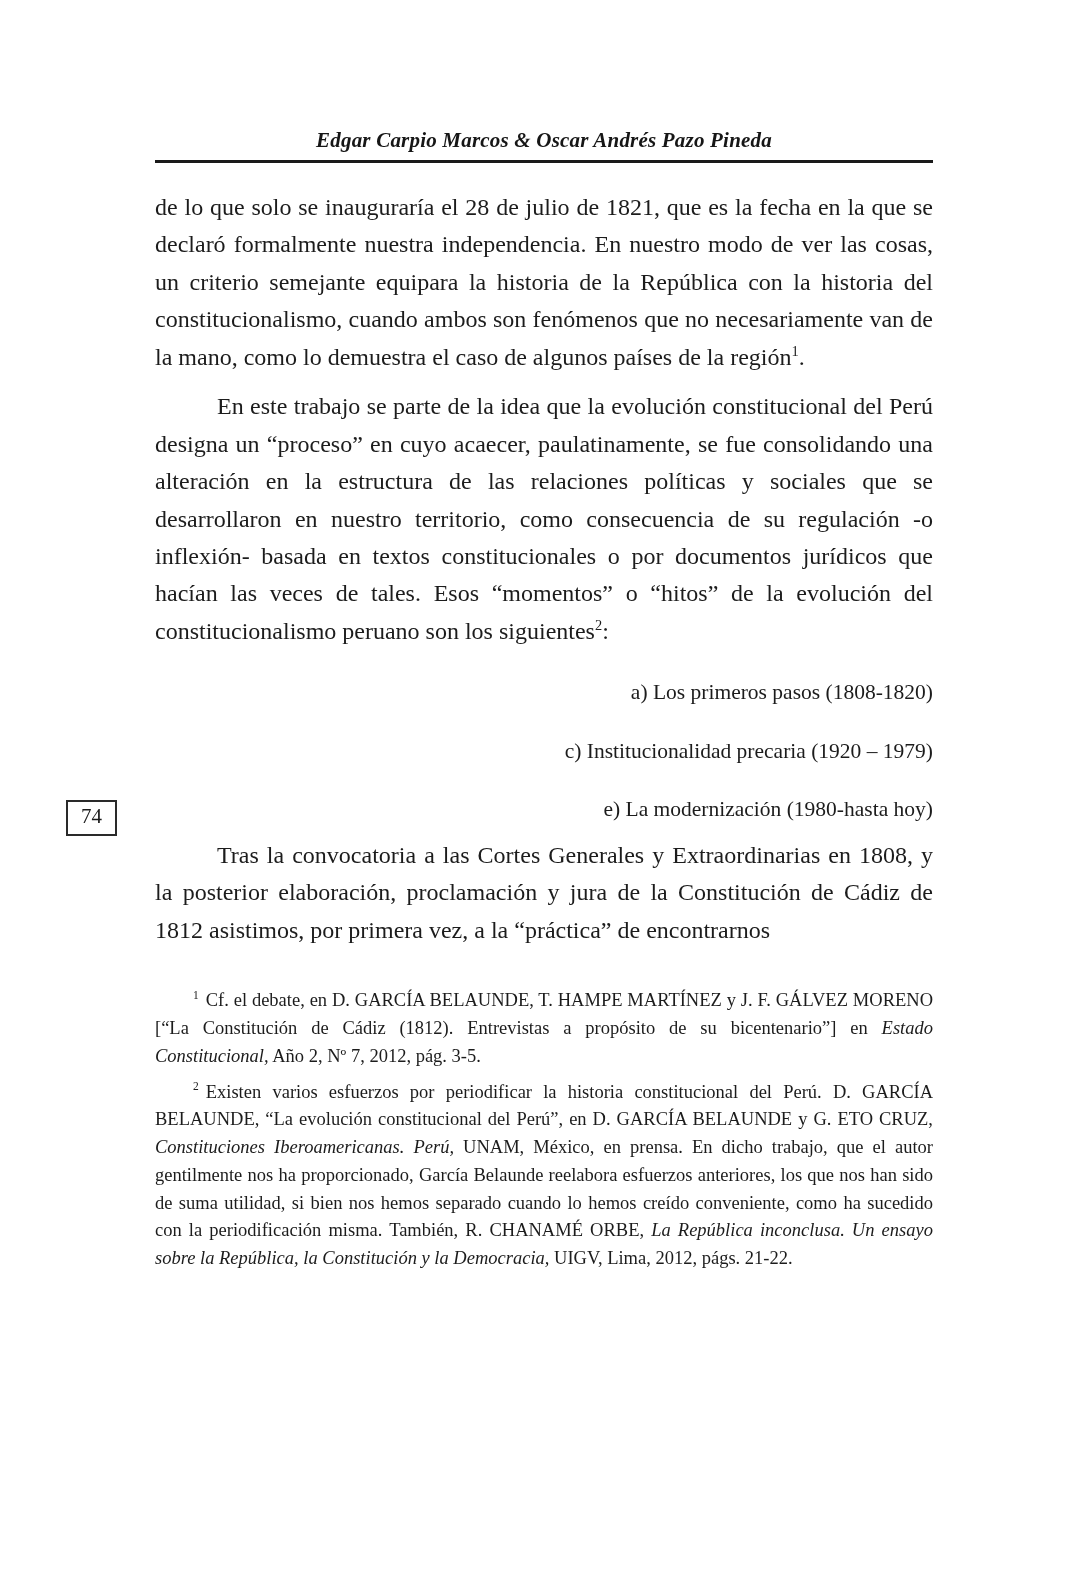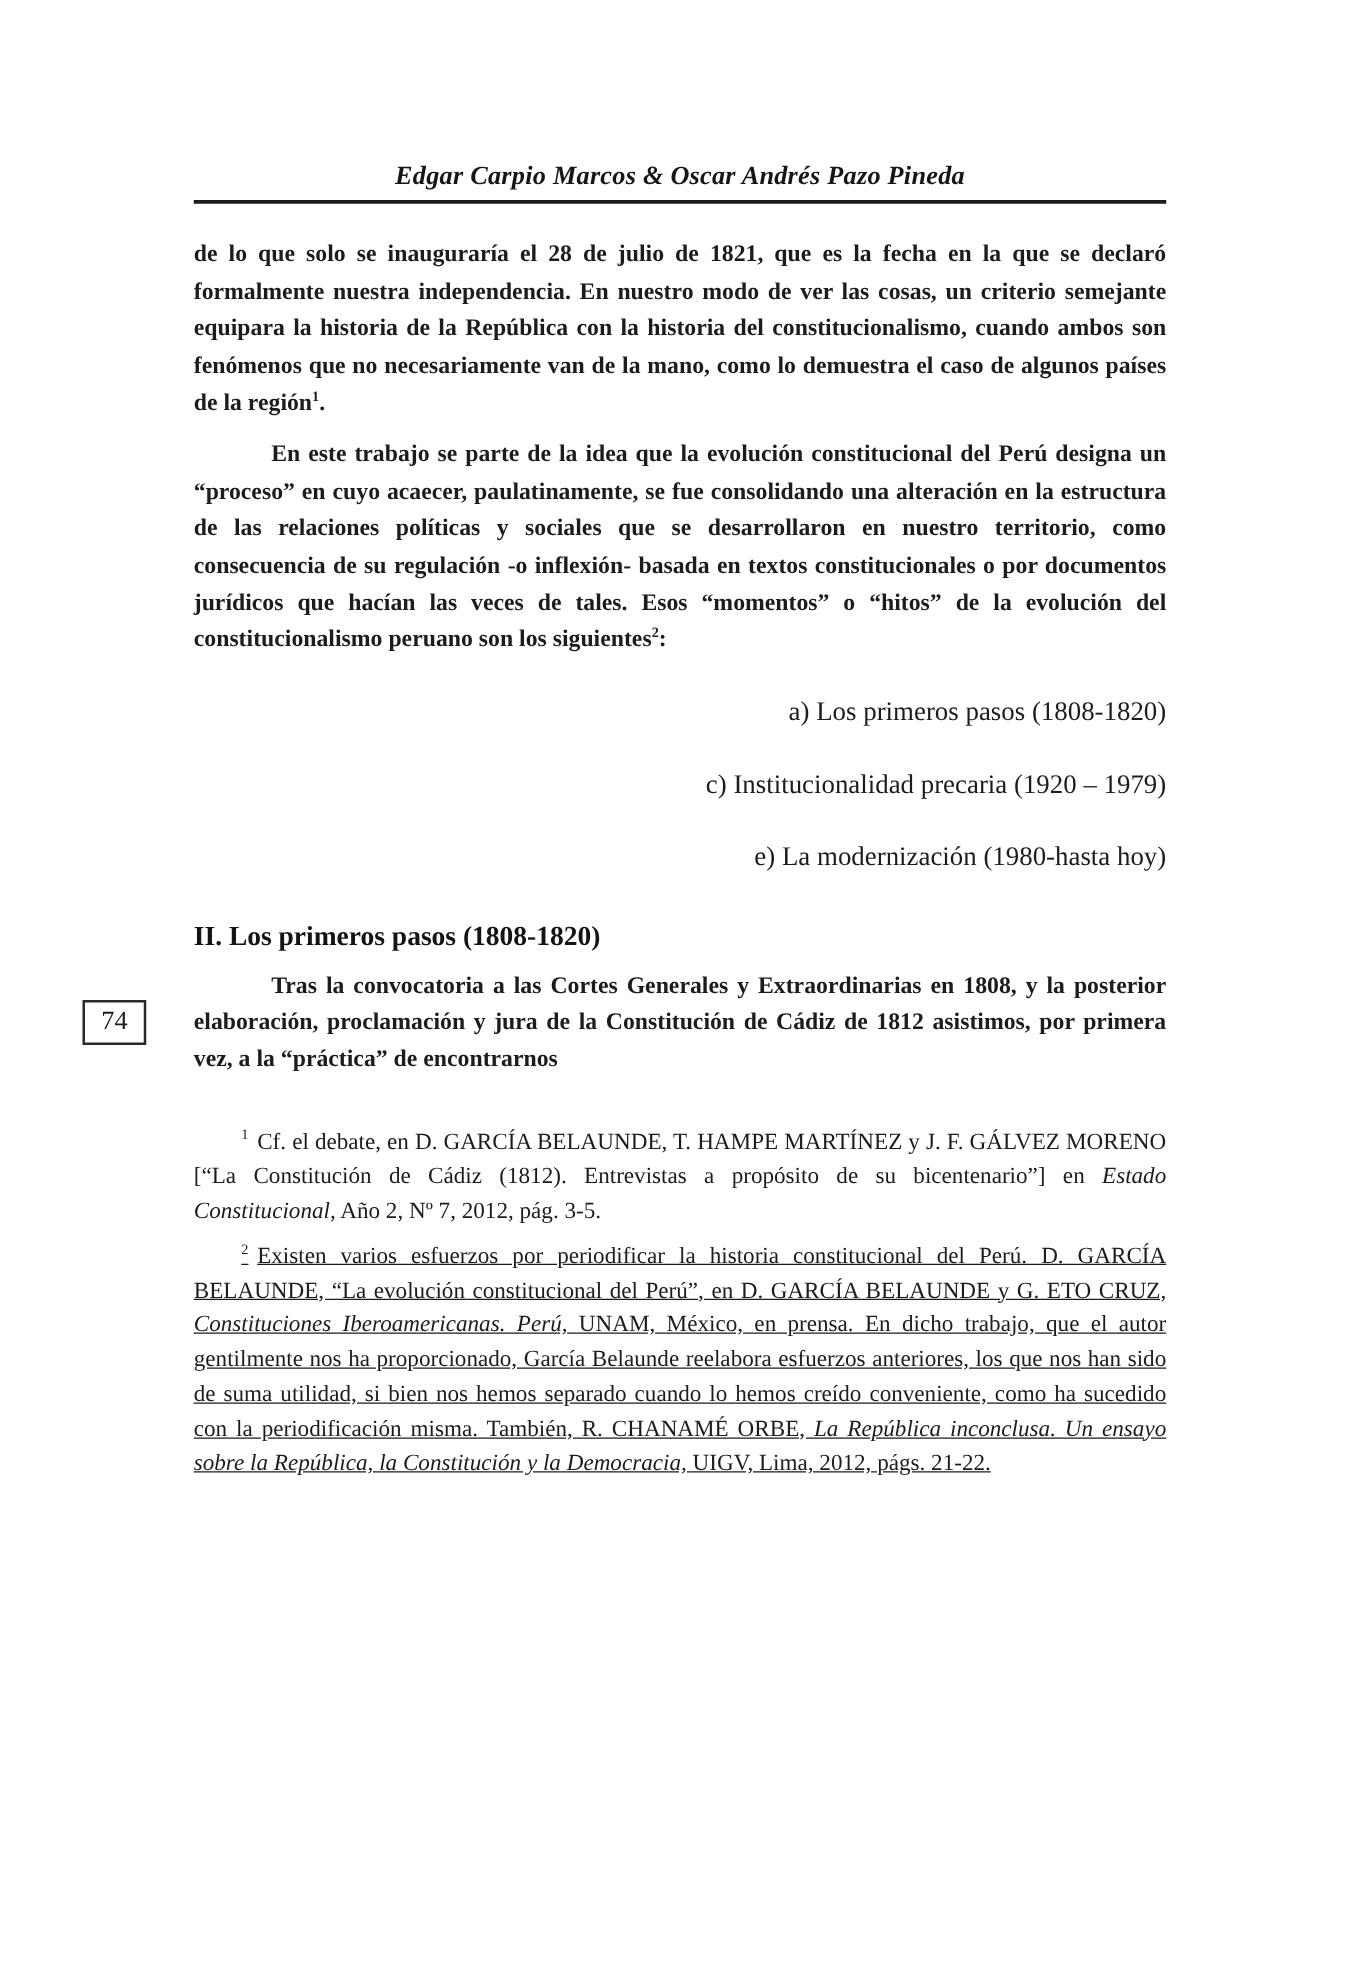--- a/index.html
+++ b/index.html
@@ -25,24 +25,23 @@
     font-style: italic;
     color: #161616;
     letter-spacing: 0.2px;
   }
   .header-rule {
     border: 0;
     border-top: 3px solid #1a1a1a;
     margin-top: 7px;
   }
   .body-para {
-    font-size: 19px;
+    font-size: 24px;
     line-height: 1.56;
     text-align: justify;
-    font-weight: bold;
   }
   .para-first { margin-top: 26px; }
   .para-indent { text-indent: 62px; margin-top: 12px; }
   .note-ref {
     font-size: 0.6em;
     vertical-align: super;
     line-height: 0;
   }
   .hito-list {
     list-style: none;
@@ -63,21 +62,21 @@
   }
   .footnotes {
     margin-top: 38px;
   }
   .footnote {
     font-size: 18.5px;
     line-height: 1.5;
     text-align: justify;
     text-indent: 38px;
   }
-  .footnote + .footnote { margin-top: 8px; text-decoration: underline; }
+  .footnote + .footnote { margin-top: 8px; }
   .fn-marker {
     font-size: 0.62em;
     vertical-align: super;
     line-height: 0;
     margin-right: 7px;
   }
   .fn-italic { font-style: italic; }
   .page-number-box {
     position: absolute;
     left: 66px;
@@ -108,21 +107,20 @@
     <p class="body-para para-first"><span>de lo que solo se inauguraría el 28 de julio de 1821, que es la fecha en la que se declaró formalmente nuestra independencia. En nuestro modo de ver las cosas, un criterio semejante equipara la historia de la República con la historia del constitucionalismo, cuando ambos son fenómenos que no necesariamente van de la mano, como lo demuestra el caso de algunos países de la región</span><sup class="note-ref">1</sup><span>.</span></p>
 
     <p class="body-para para-indent"><span>En este trabajo se parte de la idea que la evolución constitucional del Perú designa un “proceso” en cuyo acaecer, paulatinamente, se fue consolidando una alteración en la estructura de las relaciones políticas y sociales que se desarrollaron en nuestro territorio, como consecuencia de su regulación -o inflexión- basada en textos constitucionales o por documentos jurídicos que hacían las veces de tales. Esos “momentos” o “hitos” de la evolución del constitucionalismo peruano son los siguientes</span><sup class="note-ref">2</sup><span>:</span></p>
 
     <ul class="hito-list">
       <li class="hito">a) Los primeros pasos (1808-1820)</li>
       <li class="hito">c) Institucionalidad precaria (1920 – 1979)</li>
       <li class="hito">e) La modernización (1980-hasta hoy)</li>
     </ul>
 
-    <h2 class="section-heading">II. Los primeros pasos (1808-1820)</h2>
 
     <p class="body-para para-indent"><span>Tras la convocatoria a las Cortes Generales y Extraordinarias en 1808, y la posterior elaboración, proclamación y jura de la Constitución de Cádiz de 1812 asistimos, por primera vez, a la “práctica” de encontrarnos</span></p>
 
     <section class="footnotes">
       <p class="footnote"><sup class="fn-marker">1</sup><span>Cf. el debate, en D. GARCÍA BELAUNDE, T. HAMPE MARTÍNEZ y J. F. GÁLVEZ MORENO [“La Constitución de Cádiz (1812). Entrevistas a propósito de su bicentenario”] en </span><i class="fn-italic">Estado Constitucional,</i><span> Año 2, Nº 7, 2012, pág. 3-5.</span></p>
 
       <p class="footnote"><sup class="fn-marker">2</sup><span>Existen varios esfuerzos por periodificar la historia constitucional del Perú. D. GARCÍA BELAUNDE, “La evolución constitucional del Perú”, en D. GARCÍA BELAUNDE y G. ETO CRUZ, </span><i class="fn-italic">Constituciones Iberoamericanas. Perú,</i><span> UNAM, México, en prensa. En dicho trabajo, que el autor gentilmente nos ha proporcionado, García Belaunde reelabora esfuerzos anteriores, los que nos han sido de suma utilidad, si bien nos hemos separado cuando lo hemos creído conveniente, como ha sucedido con la periodificación misma. También, R. CHANAMÉ ORBE, </span><i class="fn-italic">La República inconclusa. Un ensayo sobre la República, la Constitución y la Democracia,</i><span> UIGV, Lima, 2012, págs. 21-22.</span></p>
     </section>
 
   </div>

